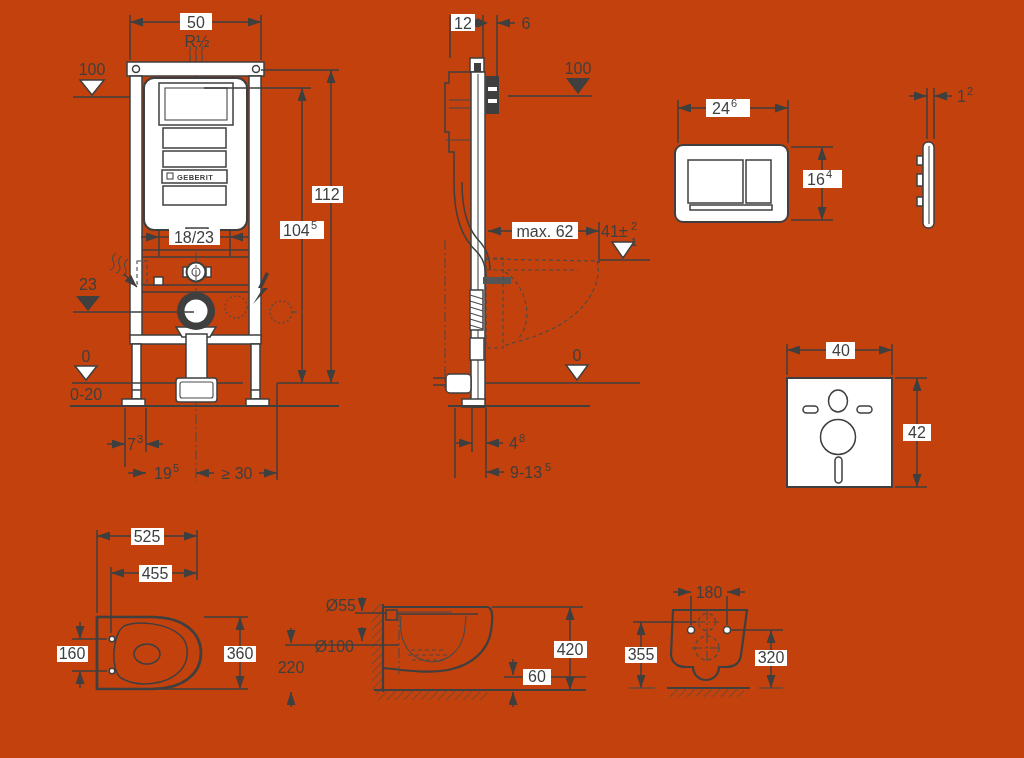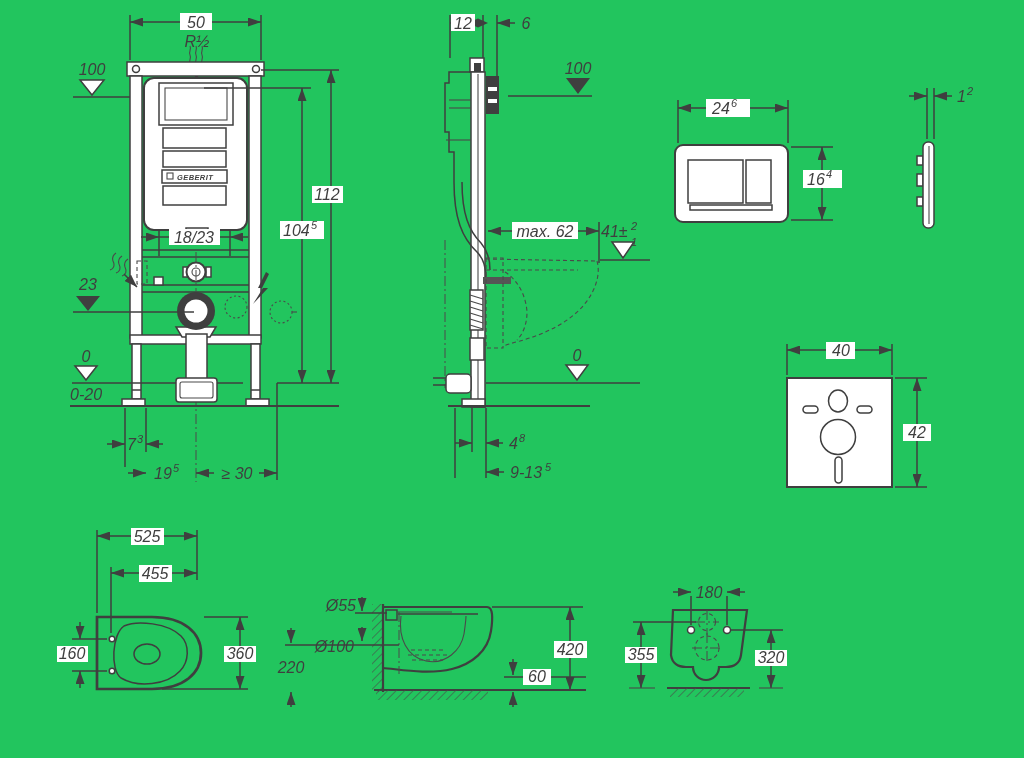--- a/index.html
+++ b/index.html
@@ -1,16 +1,16 @@
 <!DOCTYPE html>
 <html><head>
 <meta charset="utf-8">
 <style>
   html,body{margin:0;padding:0;background:#ffffff;}
-  .stage{width:1024px;height:758px;background:#22c55e;position:relative;overflow:hidden;font-style:italic;}
+  .stage{width:1024px;height:758px;background:#c2410c;position:relative;overflow:hidden;}
   svg{display:block;}
   .ln{stroke:#3f3f3f;fill:none;stroke-width:1.5;stroke-linecap:butt;}
   .ln2{stroke:#3f3f3f;fill:none;stroke-width:2.2;}
   .thk{stroke:#3f3f3f;fill:none;stroke-width:2.7;}
   .thin{stroke:#4a4a4a;fill:none;stroke-width:1.1;}
   .fil{fill:#3f3f3f;stroke:none;}
   .wht{fill:#ffffff;stroke:#3f3f3f;stroke-width:1.5;}
   .wht2{fill:#ffffff;stroke:#3f3f3f;stroke-width:2;}
   .dsh{stroke-dasharray:4 3;}
   .dot{stroke-dasharray:2 2.5;}

